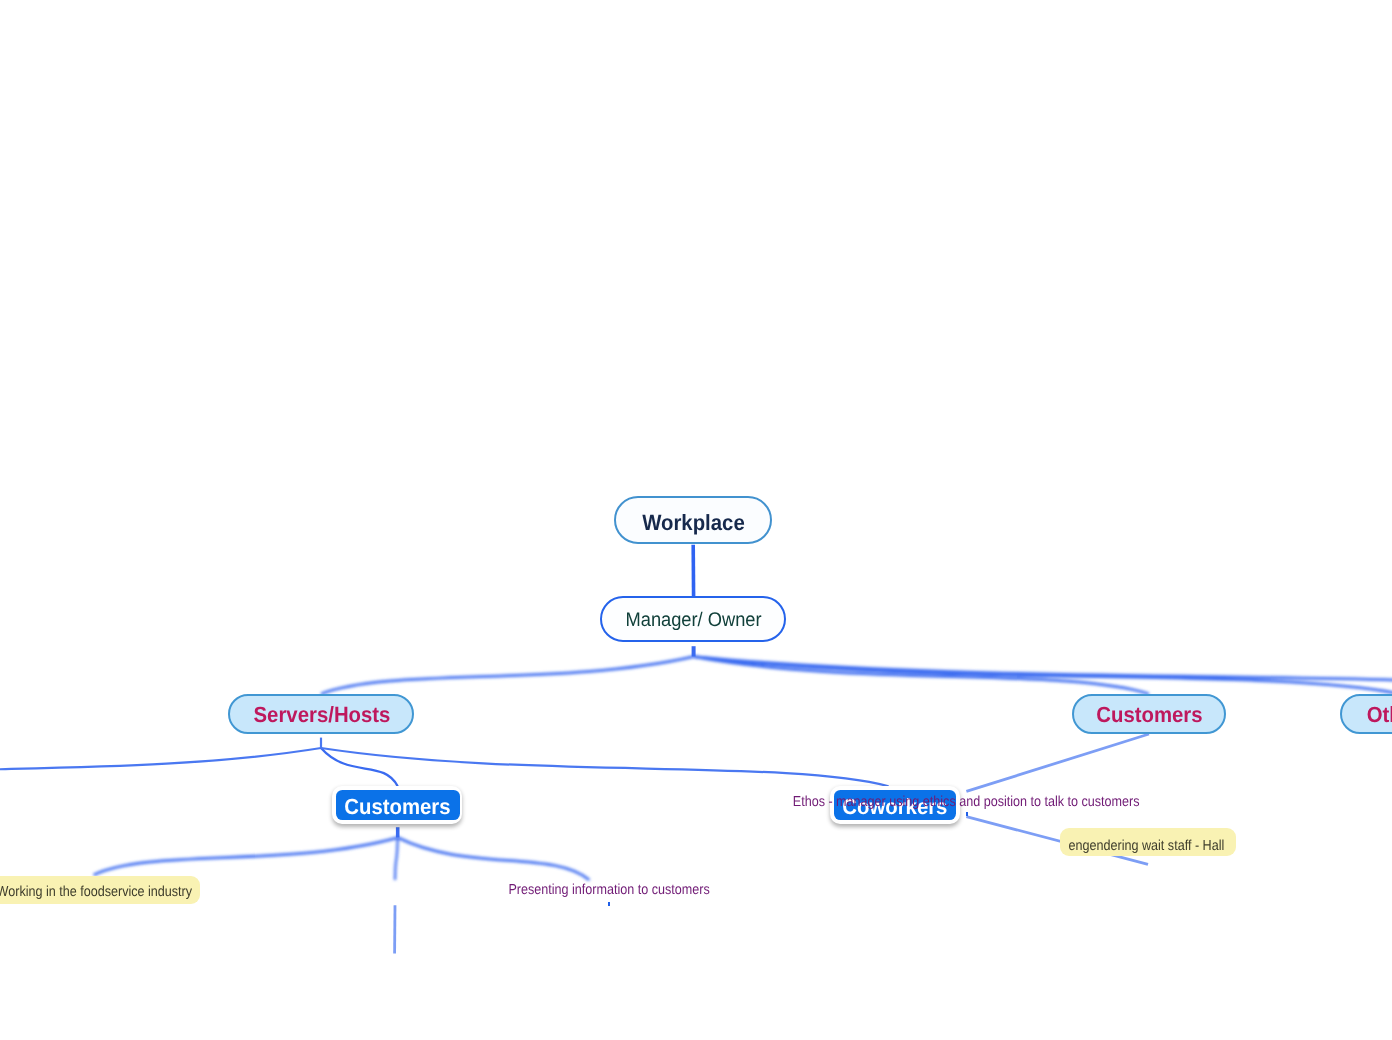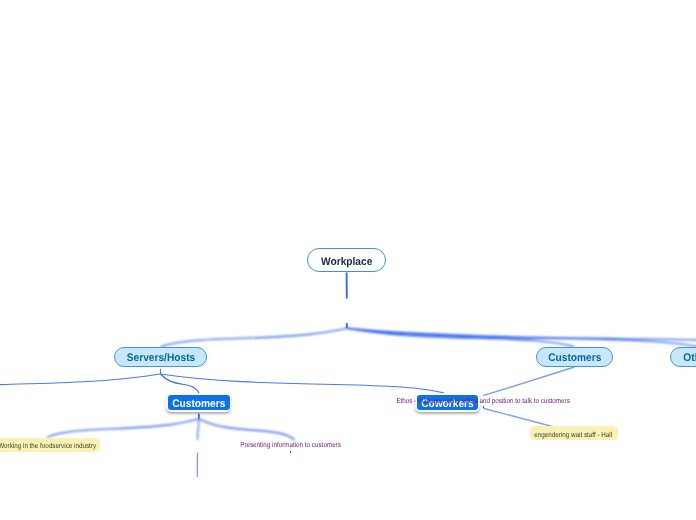--- a/index.html
+++ b/index.html
@@ -13,21 +13,21 @@
   .node{position:absolute;box-sizing:border-box;white-space:nowrap;
         display:flex;align-items:center;justify-content:center;
         transform:translateZ(0);}
   .n-root{border:1.4px solid #4292cf;background:#fbfdff;border-radius:13px;
           color:#16294c;}
   .n-root span{font-weight:bold;font-size:11px;position:relative;top:1.5px;}
   .n-branch{border:1.7px solid #2563eb;background:#fdfeff;border-radius:12px;
           color:#11403a;}
   .n-branch span{font-weight:normal;font-size:9.9px;position:relative;top:1px;}
   .n-lightfill{border:1.4px solid #4197d3;background:#c8e7fb;border-radius:11px;
-          color:#0369a1;}
+          color:#be185d;}
   .n-lightfill span{font-weight:bold;font-size:11px;position:relative;top:1.3px;}
   .n-selected{background:#ffffff;border-radius:5px;color:#ffffff;
           box-shadow:0 1.3px 2.2px rgba(0,0,0,.30);padding:1.5px;}
   .n-selected::before{content:"";position:absolute;left:1.5px;top:1.5px;
           right:1.5px;bottom:1.5px;background:#0b72e8;border-radius:3.2px;}
   .n-selected span{font-weight:bold;font-size:11px;position:relative;top:1.6px;z-index:1;}
   .n-root span,.n-branch span,.n-lightfill span,.n-selected span{
           display:inline-block;transform:scaleX(.925) translateZ(0);}
   .n-underline{border-bottom:2px solid #1f5fe8;color:#701a75;
           align-items:flex-start;justify-content:center;}
@@ -67,40 +67,43 @@
         <path d="M 160.5 374 C 262.38419999999996 389.471, 391.7969999999999 379.4244, 444.29999999999995 393.1" stroke="#4a78f1" stroke-width="1.1" stroke-linecap="butt" fill="none"></path>
         <path d="M 198.85000000000002 413.6 L 198.85000000000002 418.8" stroke="#3a6bf0" stroke-width="1.8" stroke-linecap="butt" fill="none"></path>
         <path d="M 197.5 452.6 L 197.3 476.8" stroke="#7d9ef5" stroke-width="1.4" stroke-linecap="butt" fill="none"></path>
         <path d="M 574.5 367 L 483.19 395.7" stroke="#7d9ef5" stroke-width="1.4" stroke-linecap="butt" fill="none"></path>
         <path d="M 483.19 408.3 L 574 432.2" stroke="#7d9ef5" stroke-width="1.4" stroke-linecap="butt" fill="none"></path>
       </g>
   </svg>
 <div class="node n-root" style="left: 307.2px; top: 248.2px; width: 78.8px; height: 24.2px;">
       <span>Workplace</span>
     </div>
+    <div class="node n-branch" style="left: 300.3px; top: 298.4px; width: 93px; height: 22.9px;">
+      <span>Manager/ Owner</span>
+    </div>
     <div class="node n-lightfill" style="left: 114px; top: 347px; width: 93px; height: 20px;">
       <span>Servers/Hosts</span>
     </div>
     <div class="node n-selected" style="left: 166.4px; top: 393.1px; width: 64.9px; height: 18.7px;">
       <span>Customers</span>
     </div>
     <div class="node n-selected" style="left: 415px; top: 393.1px; width: 64.8px; height: 18.7px; justify-content: center;">
       <span>Coworkers</span>
     </div>
     <div class="node n-lightfill" style="left: 536px; top: 347px; width: 77px; height: 20px;">
       <span>Customers</span>
     </div>
     <div class="node n-lightfill" style="left: 670.4px; top: 347px; width: 59.4px; height: 20px;">
       <span>Others</span>
     </div>
     <div class="node n-note" style="left: -6.5px; top: 437.5px; width: 106.6px; height: 14.2px;">
       <span>Working in the foodservice industry</span>
     </div>
-    <div class="node n-underline" style="left: 290px; top: 440px; width: 1.38px; height: 12.6px;">
+    <div class="node n-underline" style="left: 304px; top: 440px; width: 1.38px; height: 12.6px;">
       <span>Presenting information to customers</span>
     </div>
     <div class="node n-underline" style="left: 482.5px; top: 395.7px; width: 1.38px; height: 12.6px;">
       <span>Ethos - manager using ethics and position to talk to customers</span>
     </div>
-    <div class="node n-note" style="left: 529.8px; top: 426px; width: 88.4px; height: 14.1px;">
+    <div class="node n-note" style="left: 529.8px; top: 414px; width: 88.4px; height: 14.1px;">
       <span>engendering wait staff - Hall</span>
     </div>
   </div>
 
 </body></html>

